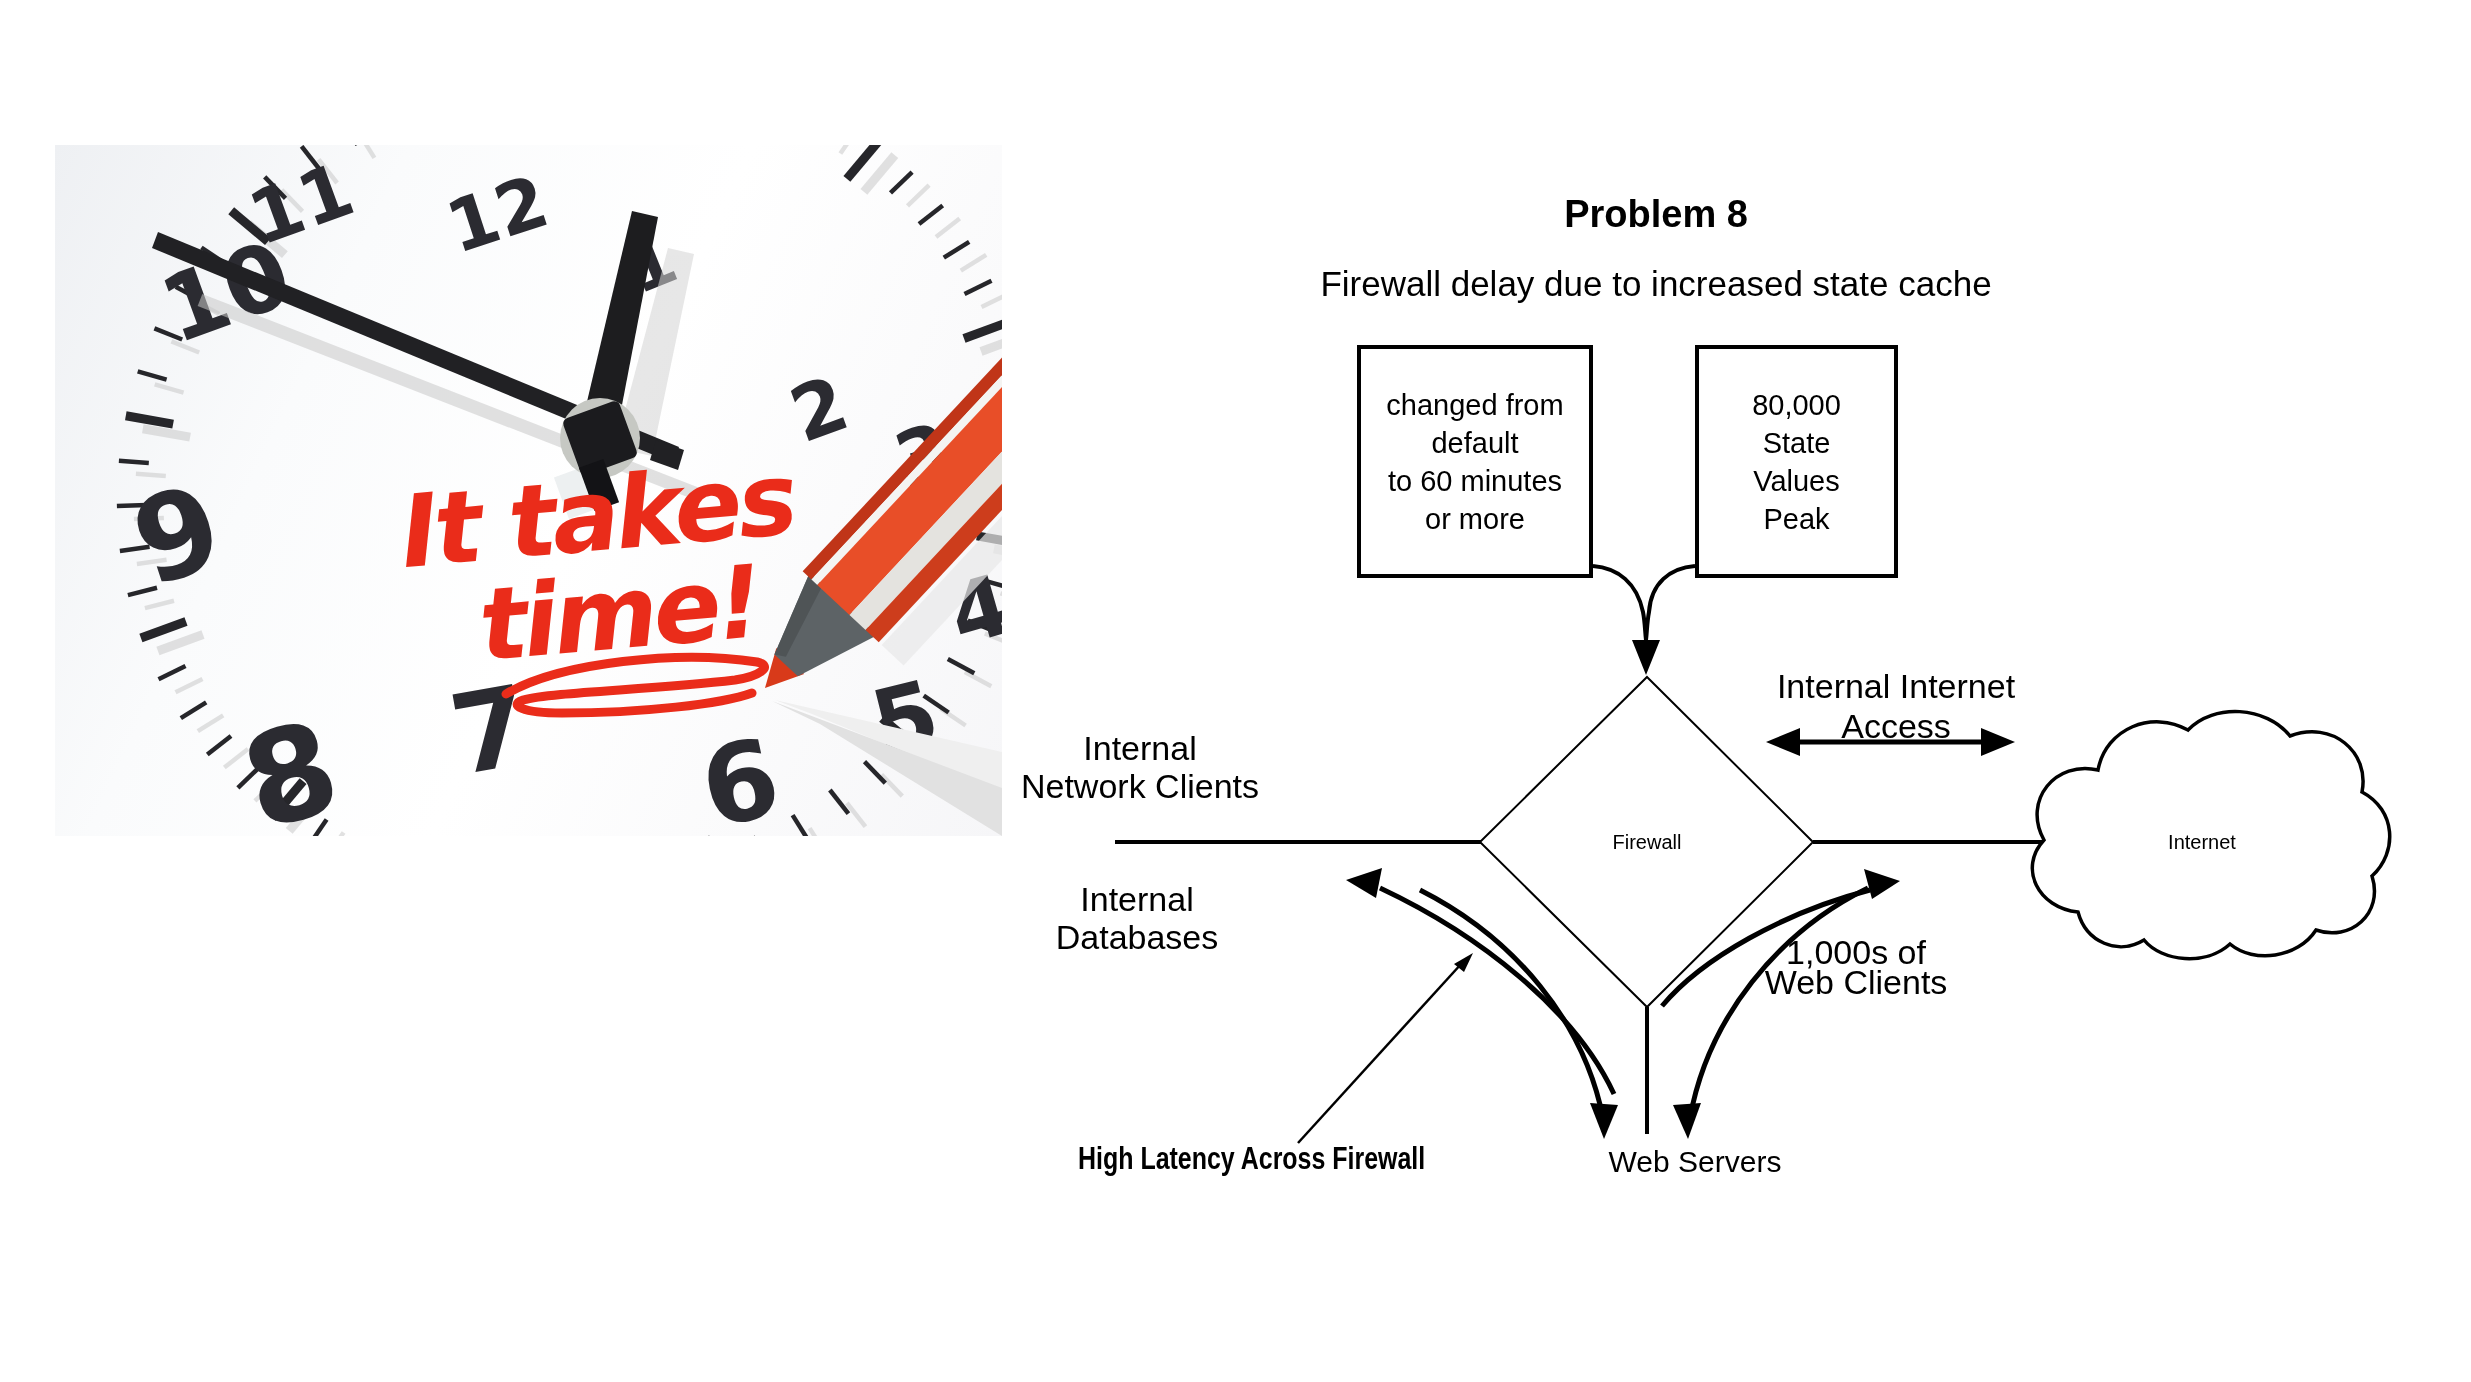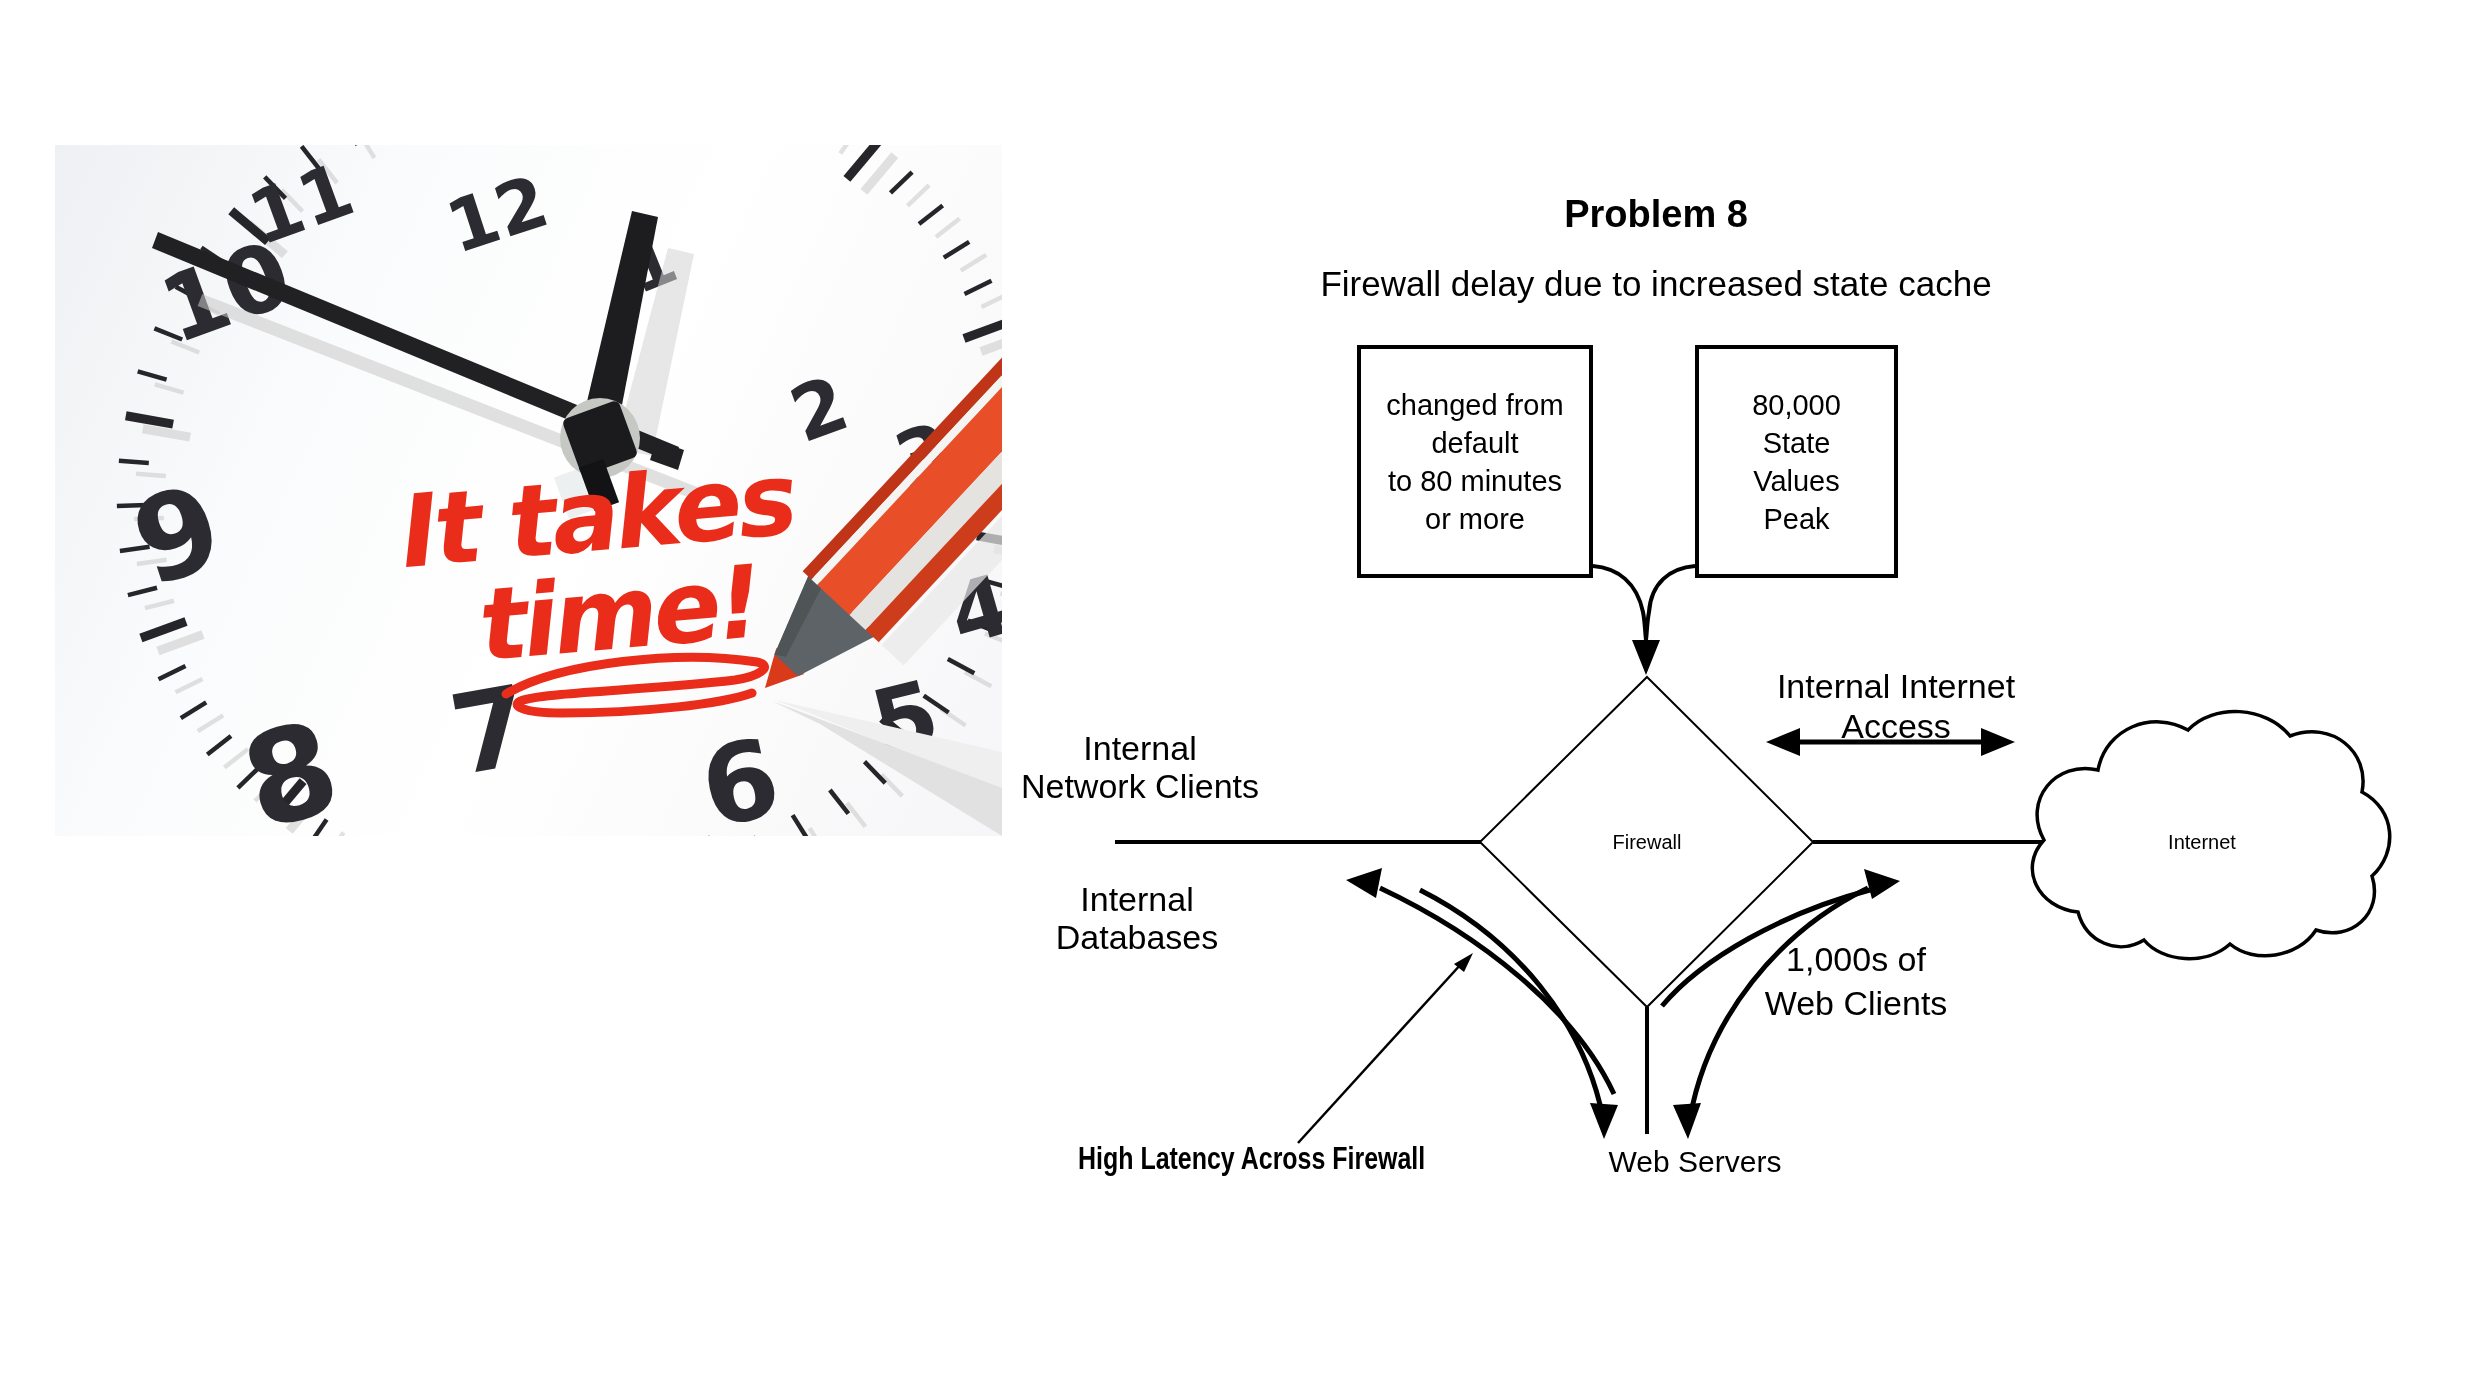--- a/index.html
+++ b/index.html
@@ -250,32 +250,32 @@
     <polygon points="1900,881 1864,869 1872,899"></polygon>
     <polygon points="1473,953 1464,972 1454,964"></polygon>
   </g>
 </svg>
 
 <div class="title t1" style="left:1656px;top:193px;">Problem 8</div>
 <div class="title t2" style="left:1656px;top:264px;">Firewall delay due to increased state cache</div>
 
 <div class="box" style="left:1357px;top:345px;width:236px;height:233px;">changed from
 default
-to 80 minutes
+to 60 minutes
 or more</div>
 <div class="box" style="left:1695px;top:345px;width:203px;height:233px;">80,000
 State
 Values
 Peak</div>
 
 <div class="node-lbl" style="left:1647px;top:842px;">Firewall</div>
 <div class="node-lbl" style="left:2202px;top:842px;">Internet</div>
 
 <div class="lbl" style="left:1140px;top:729px;">Internal
 Network Clients</div>
 <div class="lbl" style="left:1137px;top:880px;">Internal
 Databases</div>
 <div class="lbl" style="left:1896px;top:666px;line-height:40px;">Internal Internet
 Access</div>
-<div class="lbl" style="left:1856px;top:937px;line-height:44px;">1,000s of
+<div class="lbl" style="left:1856px;top:937px;line-height:30px;">1,000s of
 Web Clients</div>
 <div class="lbl" style="left:1695px;top:1143px;font-size:30px;">Web Servers</div>
 <div class="hl" style="left:1078px;top:1140px;">High Latency Across Firewall</div>
 
 </body></html>

